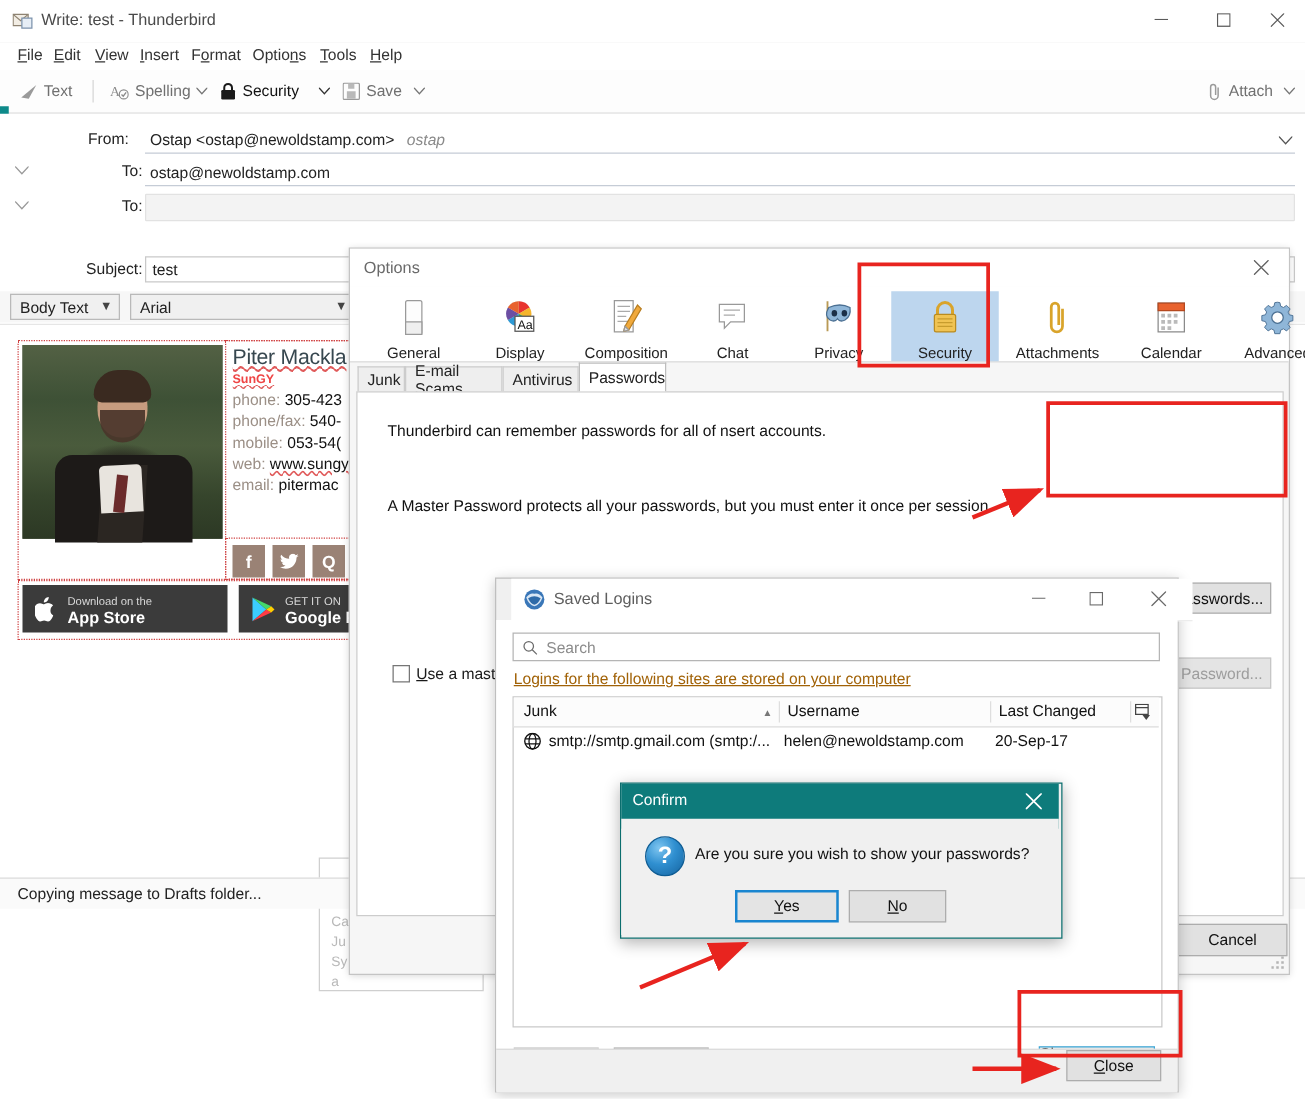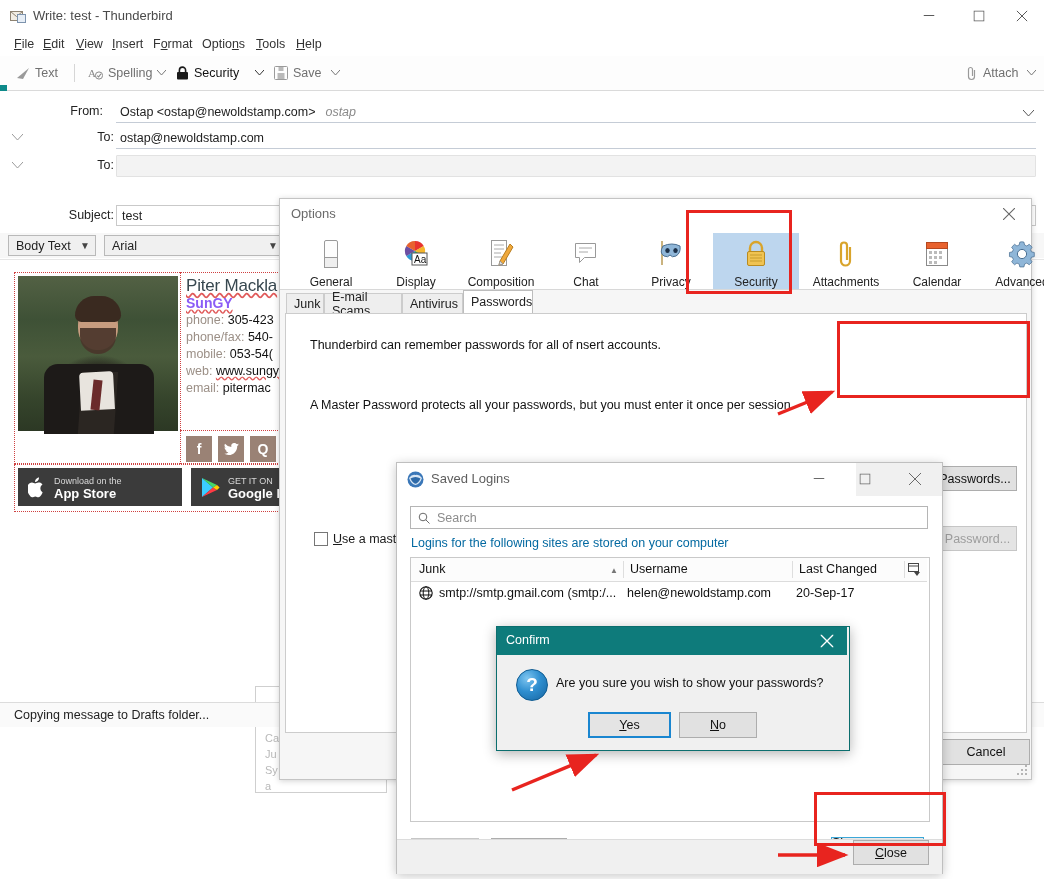--- a/index.html
+++ b/index.html
@@ -97,21 +97,21 @@
   #photo .shirt{position:absolute;left:62px;top:96px;width:34px;height:38px;background:#e8e4de;border-radius:4px 4px 0 0;transform:rotate(-3deg);}
   #photo .jacket{position:absolute;left:26px;top:88px;width:110px;height:70px;background:#1d1a18;border-radius:14px 14px 0 0;}
   #photo .jacket:before{content:"";position:absolute;left:36px;top:8px;width:36px;height:62px;background:#2b2622;transform:skewX(-4deg);}
   #photo .tie{position:absolute;left:74px;top:104px;width:9px;height:30px;background:#6b2b2b;transform:rotate(6deg);}
   #photo .head{position:absolute;left:60px;top:26px;width:40px;height:48px;border-radius:48% 48% 46% 46%;background:#c79c7f;}
   #photo .hair{position:absolute;left:57px;top:20px;width:46px;height:26px;border-radius:24px 24px 8px 8px;background:#3a2a20;}
   #photo .beard{position:absolute;left:62px;top:52px;width:36px;height:26px;border-radius:0 0 18px 18px;background:#4a352a;opacity:.92;}
 
   #sigtext{position:absolute;left:176px;top:8px;width:106px;height:155px;overflow:hidden;}
   .sg-name{font-size:17px;color:#37474f;letter-spacing:-.2px;white-space:nowrap;line-height:19px;}
-  .sg-co{font-size:14px;font-weight:bold;color:#8b5cf6;white-space:nowrap;line-height:17px;}
+  .sg-co{font-size:10px;font-weight:bold;color:#ef4444;white-space:nowrap;line-height:17px;}
   .sg-line{font-size:12.5px;white-space:nowrap;line-height:17px;color:#111;}
   .sg-k{color:#9b8f86;}
   .squig{ text-decoration:underline; text-decoration-style:wavy; text-decoration-color:#e05a5a; }
   .sg-social{position:absolute;left:176px;top:168px;display:flex;gap:6px;}
   .soc{width:26px;height:26px;background:#9a8275;color:#fff;display:flex;align-items:center;justify-content:center;font-size:14px;font-weight:bold;}
   .badges{position:absolute;left:8px;top:200px;display:flex;gap:9px;}
   .badge{height:38px;background:#3b3b3b;display:flex;align-items:center;padding:0 10px;gap:8px;color:#fff;box-sizing:border-box;}
   .badge .b1{font-size:9px;color:#d8d8d8;line-height:11px;}
   .badge .b2{font-size:13px;font-weight:bold;line-height:14px;}
 
@@ -158,33 +158,33 @@
   #cb-master{position:absolute;left:28px;top:218px;display:flex;align-items:center;gap:5px;font-size:12.5px;}
   #cb-master .box{width:12px;height:12px;border:1px solid #767676;background:#fff;}
   #opt-cancel{position:absolute;left:662px;top:540px;width:88px;height:26px;}
   #opt-grip{position:absolute;right:2px;bottom:2px;width:12px;height:12px;}
 
   
   #logins-dlg{
     position:absolute;left:396px;top:462px;width:545px;height:410px;
     background:#f0f0f0;border:1px solid #bfbfbf;box-shadow:0 2px 10px rgba(0,0,0,.22);
   }
-  #lg-title{position:absolute;left:0;top:0;width:459px;height:33px;background:#ffffff;border-bottom:1px solid #ececec;}
+  #lg-title{position:absolute;left:12px;top:0;width:545px;height:33px;background:#ffffff;border-bottom:1px solid #ececec;}
   #lg-title .li{position:absolute;left:10px;top:8px;width:17px;height:17px;}
   #lg-title .lt{position:absolute;left:34px;top:8px;font-size:13px;color:#5e5e5e;}
   .lwbtn{position:absolute;top:0;width:46px;height:32px;}
   .lwbtn svg{position:absolute;left:50%;top:50%;transform:translate(-50%,-50%);}
   #lg-min{left:399px;} #lg-max{left:445px;} #lg-close{left:491px;width:54px;}
   #lg-body{position:absolute;left:0;top:33px;width:545px;height:343px;background:#ffffff;}
   #lg-search{
     position:absolute;left:13px;top:10px;width:518px;height:23px;border:1px solid #b5b5b5;background:#fff;
     display:flex;align-items:center;gap:7px;padding-left:7px;box-sizing:border-box;
   }
   #lg-search .ph{font-size:12.5px;color:#8c8c8c;}
-  #lg-subtitle{position:absolute;left:14px;top:40px;font-size:12.5px;color:#0369a1;}
+  #lg-subtitle{position:absolute;left:14px;top:40px;font-size:12.5px;color:#a16207;text-decoration:underline;}
   #lg-tree{position:absolute;left:13px;top:61px;width:518px;height:263px;border:1px solid #c9c9c9;background:#fff;}
   #lg-head{position:absolute;left:0;top:0;width:516px;height:23px;background:#fcfcfc;border-bottom:1px solid #dcdcdc;}
   .col{position:absolute;top:4px;font-size:12.5px;color:#111;}
   .colsep{position:absolute;top:3px;width:1px;height:17px;background:#dedede;}
   #sortarrow{position:absolute;left:199px;top:8px;font-size:8px;color:#777;}
   #colpick{position:absolute;right:5px;top:5px;width:14px;height:14px;}
   .lrow{position:absolute;left:0;top:23px;width:516px;height:24px;display:flex;align-items:center;font-size:12.5px;color:#111;}
   .lrow .c1{position:absolute;left:8px;display:flex;align-items:center;gap:6px;}
   .lrow .c2{position:absolute;left:216px;}
   .lrow .c3{position:absolute;left:385px;}

